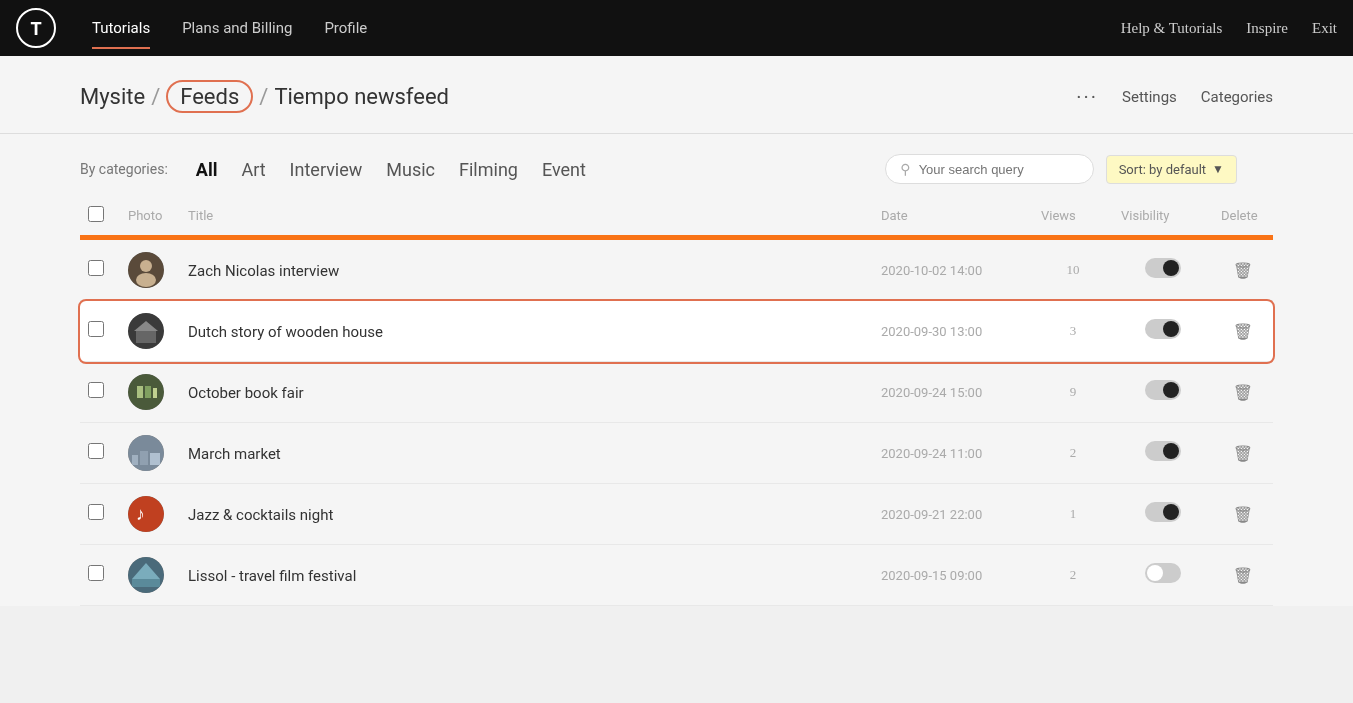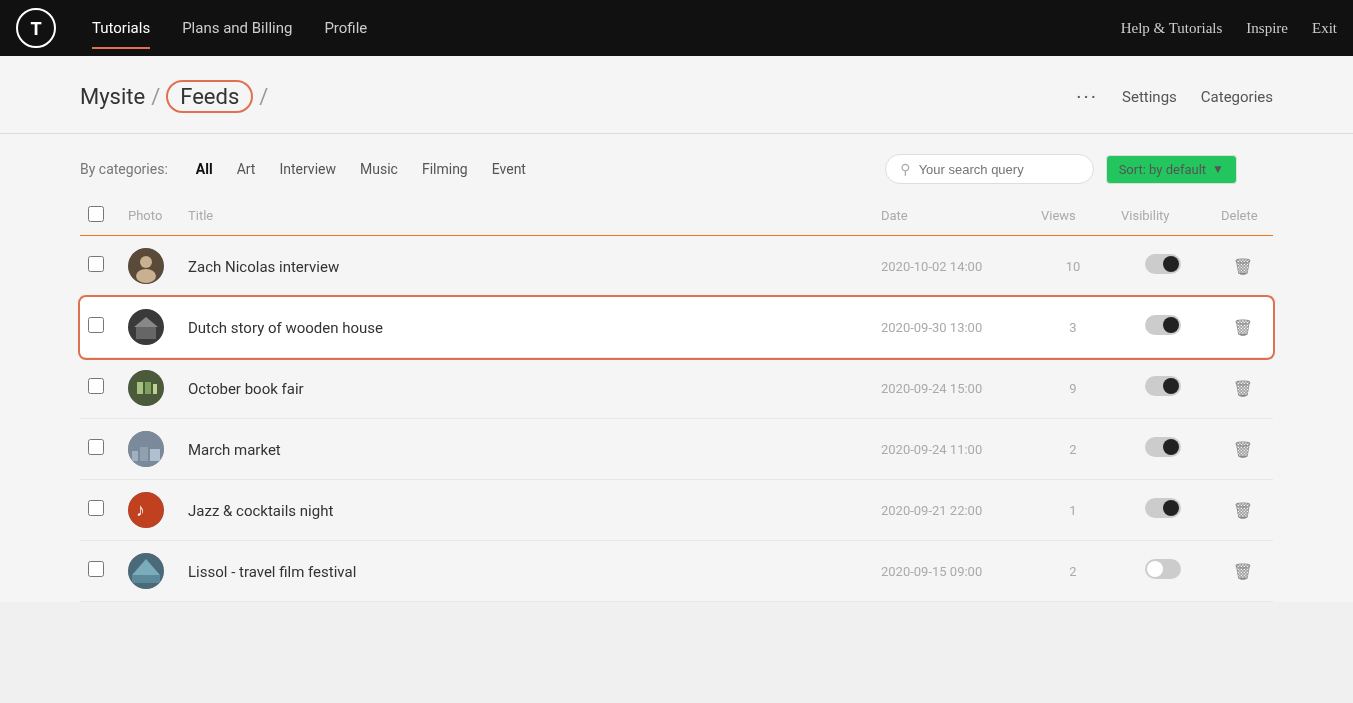--- a/index.html
+++ b/index.html
@@ -80,52 +80,52 @@
 
     
     .filters-row {
       padding: 20px 116px 12px 80px;
       display: flex; align-items: center; gap: 8px;
       background: #f5f5f5;
     }
     .filters-label { color: #777; font-size: 14px; margin-right: 16px; }
     .filter-tags { display: flex; gap: 16px; align-items: center; }
     .filter-tag {
-      font-size: 14px; color: #555; cursor: pointer; padding: 2px 4px;
+      font-size: 18px; color: #555; cursor: pointer; padding: 2px 4px;
     }
     .filter-tag.active { font-weight: bold; color: #111; }
     .filters-right { margin-left: auto; display: flex; align-items: center; gap: 12px; }
     .search-box {
       display: flex; align-items: center;
       background: #fff; border: 1px solid #ddd; border-radius: 20px;
       padding: 6px 14px; gap: 8px;
     }
     .search-icon { color: #aaa; font-size: 14px; }
     .search-input {
       border: none; outline: none; background: transparent;
       font-size: 13px; color: #555; width: 160px;
     }
     .sort-select {
       display: flex; align-items: center; gap: 6px;
-      background: #22c55e; border: 1px solid #ddd; border-radius: 4px;
+      background: #fef9c3; border: 1px solid #ddd; border-radius: 4px;
       padding: 6px 12px; font-size: 13px; color: #555; cursor: pointer;
     }
     .sort-chevron { color: #555; font-size: 12px; }
 
     
     .table-container {
       padding: 0 80px;
       background: #f5f5f5;
     }
     .table {
       width: 100%; border-collapse: collapse;
     }
     .table thead th {
       text-align: left; color: #aaa; font-size: 13px; font-weight: 400;
-      padding: 10px 8px; border-bottom: 1px solid #f97316;
+      padding: 10px 8px; border-bottom: 5px solid #f97316;
     }
     .table tbody tr {
       border-bottom: 1px solid #e8e8e8;
     }
     .table tbody td {
       padding: 12px 8px; vertical-align: middle;
     }
     .col-check { width: 40px; }
     .col-photo { width: 60px; }
     .col-title { }
@@ -136,21 +136,21 @@
 
     .row-photo {
       width: 36px; height: 36px; border-radius: 50%;
       overflow: hidden; background: #888;
       display: flex; align-items: center; justify-content: center;
     }
     .row-photo svg { width: 36px; height: 36px; }
 
     .row-title { font-size: 15px; color: #333; }
     .row-date { font-size: 13px; color: #aaa; }
-    .row-views { font-size: 13px; color: #aaa; text-align: left; }
+    .row-views { font-size: 13px; color: #aaa; text-align: left; font-family: Liberation Serif, serif; }
 
     
     .toggle {
       display: inline-flex; align-items: center;
       width: 36px; height: 20px; border-radius: 10px;
       background: #ccc; position: relative; cursor: pointer;
     }
     .toggle.on { background: #ccc; }
     .toggle-knob {
       width: 16px; height: 16px; border-radius: 50%;
@@ -191,20 +191,21 @@
     <span class="nav-right-link">Exit</span>
   </div>
 </nav>
 
 <div class="page-header">
   <div class="breadcrumb">
     <span class="breadcrumb-plain">Mysite</span>
     <span class="breadcrumb-sep">/</span>
     <span class="breadcrumb-current">Feeds</span>
     <span class="breadcrumb-sep">/</span>
+    <span class="breadcrumb-plain">Tiempo newsfeed</span>
   </div>
   <div class="page-header-actions">
     <span class="more-btn">···</span>
     <span class="header-action-link">Settings</span>
     <span class="header-action-link">Categories</span>
   </div>
 </div>
 
 <div class="filters-row">
   <span class="filters-label">By categories:</span>

